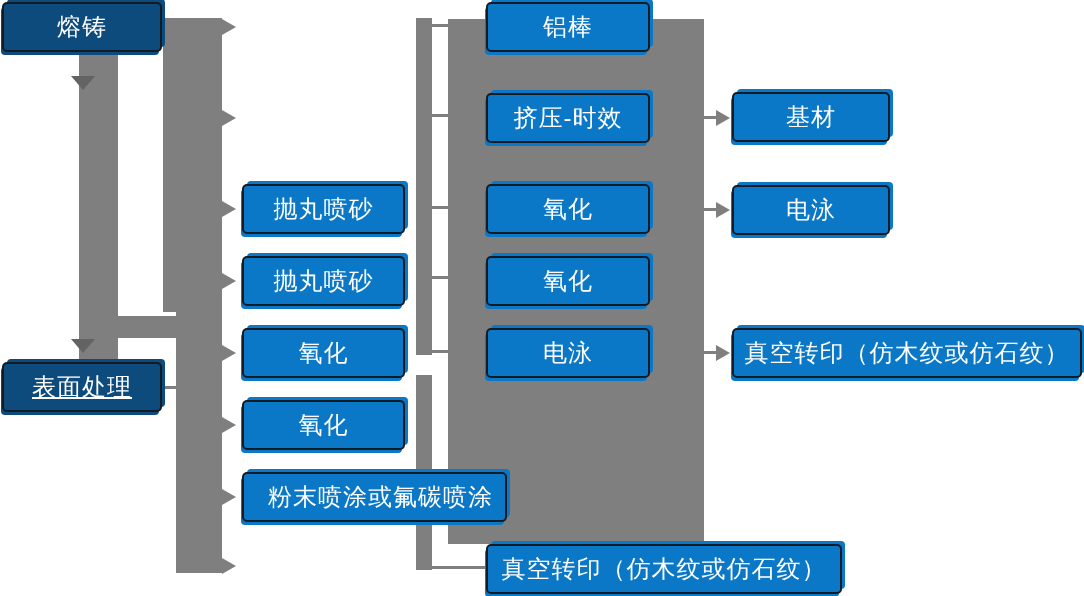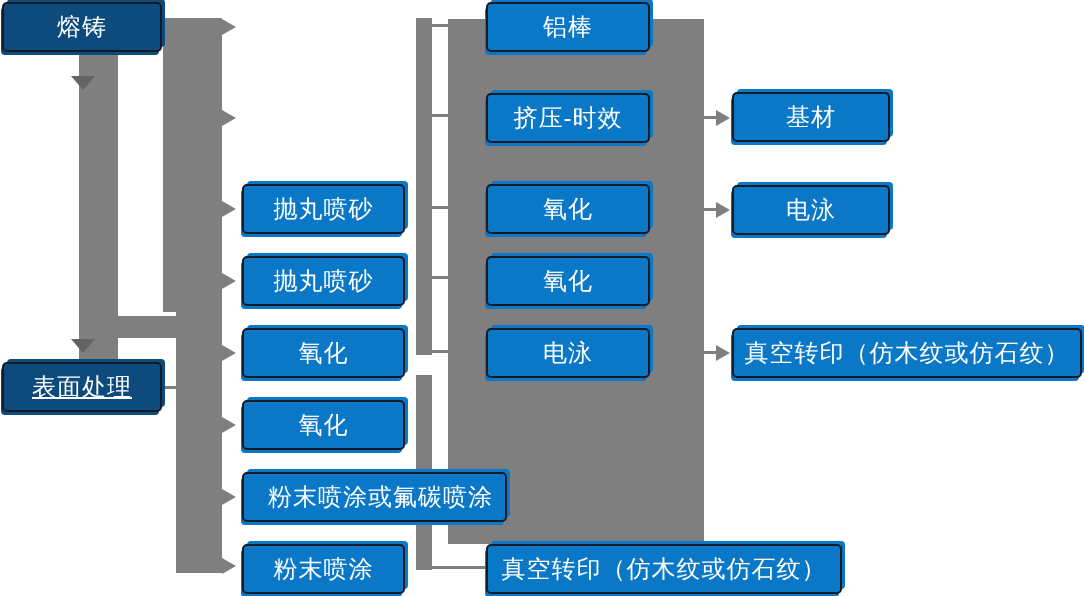--- a/index.html
+++ b/index.html
@@ -85,21 +85,20 @@
   <div class="arr-right" style="left:716px;top:345px;"></div>
 
   <div class="node navy" style="left:2px;top:2px;width:160px;">熔铸</div>
   <div class="node navy" style="left:2px;top:362px;width:160px;text-decoration:underline;">表面处理</div>
 
   <div class="node blue" style="left:242px;top:184px;width:163px;">抛丸喷砂</div>
   <div class="node blue" style="left:242px;top:256px;width:163px;">抛丸喷砂</div>
   <div class="node blue" style="left:242px;top:328px;width:163px;">氧化</div>
   <div class="node blue" style="left:242px;top:400px;width:163px;">氧化</div>
   <div class="node blue" style="left:242px;top:472px;width:265px;padding-left:12px;">粉末喷涂或氟碳喷涂</div>
-  <div class="node blue" style="left:242px;top:544px;width:163px;">粉末喷涂</div>
 
   <div class="node blue" style="left:486px;top:2px;width:164px;">铝棒</div>
   <div class="node blue" style="left:486px;top:93px;width:164px;">挤压-时效</div>
   <div class="node blue" style="left:486px;top:184px;width:164px;">氧化</div>
   <div class="node blue" style="left:486px;top:256px;width:164px;">氧化</div>
   <div class="node blue" style="left:486px;top:328px;width:164px;">电泳</div>
   <div class="node blue" style="left:486px;top:544px;width:356px;">真空转印（仿木纹或仿石纹）</div>
 
   <div class="node blue" style="left:732px;top:92px;width:158px;">基材</div>
   <div class="node blue" style="left:732px;top:185px;width:158px;">电泳</div>

